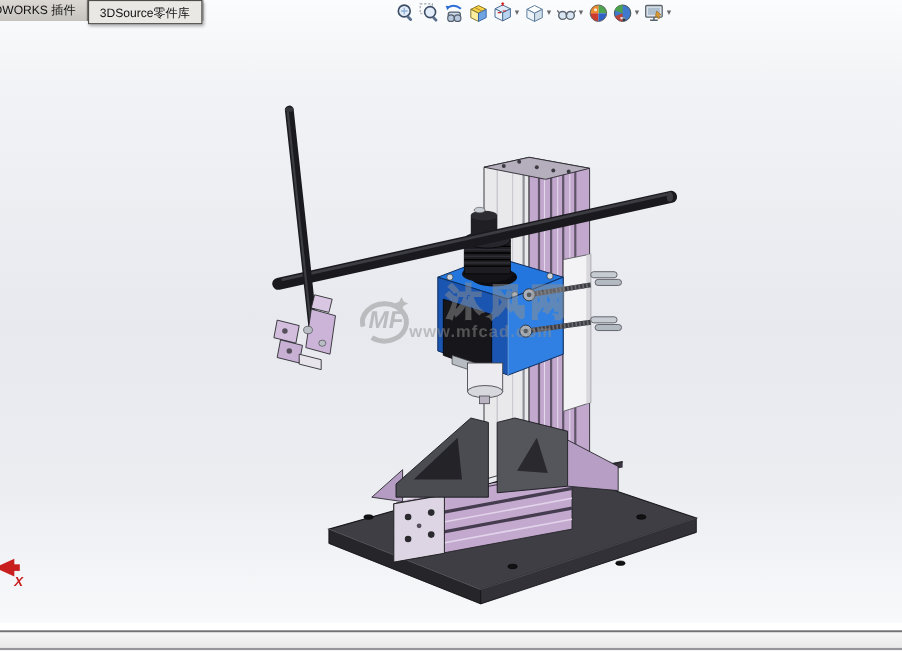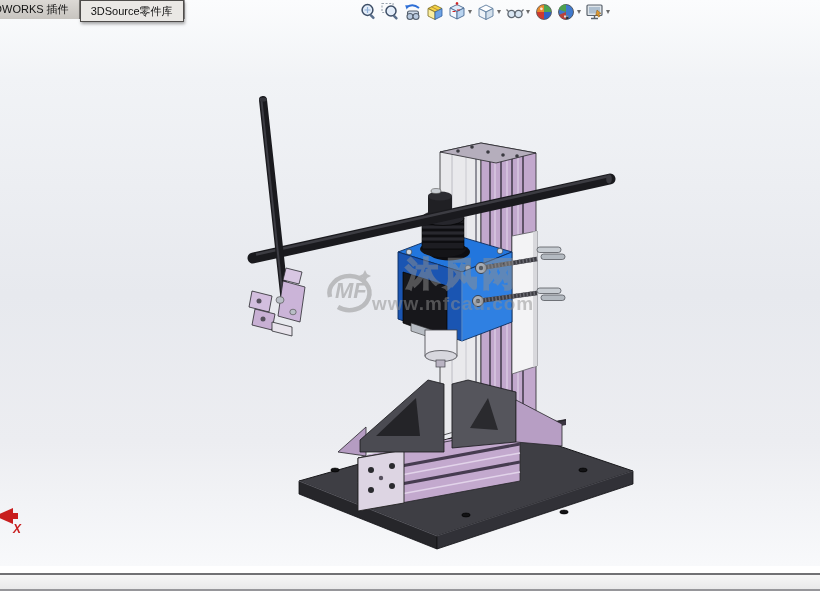--- a/index.html
+++ b/index.html
@@ -20,21 +20,21 @@
   
   .hud{position:absolute;left:358px;top:1px;height:21px;display:flex;align-items:center;z-index:40;}
   .tool{width:20px;height:20px;display:inline-flex;margin:0 1px;cursor:default;}
   .tool svg{width:20px;height:20px;}
   .dd{font-size:8px;color:#6b6b6b;margin:0 3px 0 0;line-height:20px;}
   
   .watermark{position:absolute;left:318px;top:256px;width:210px;height:70px;z-index:20;
              opacity:.5;pointer-events:none;}
   .wm-name{position:absolute;left:56px;top:-4px;font-size:33px;font-weight:bold;
            letter-spacing:5px;color:transparent;margin-left:32px;-webkit-text-stroke:2px #8f8f8f;}
-  .wm-url{position:absolute;left:54px;top:37px;font-size:19px;font-weight:bold;color:#8f8f8f;
+  .wm-url{position:absolute;left:54px;top:37px;font-size:15px;font-weight:bold;color:#8f8f8f;
           letter-spacing:1px;}
   .wm-logo{position:absolute;left:6px;top:8px;}
   
   .triad{position:absolute;left:0;top:503px;z-index:25;}
   .triad text{font-weight:bold;font-style:italic;}
   
   .status-sep{position:absolute;left:0;right:0;top:573px;height:2px;background:#717174;z-index:30;}
   .statusbar{position:absolute;left:0;right:0;top:575px;height:14px;z-index:30;
              background:linear-gradient(#f6f6f6,#e9e9ea);border-bottom:2px solid #96969a;}
 </style>

